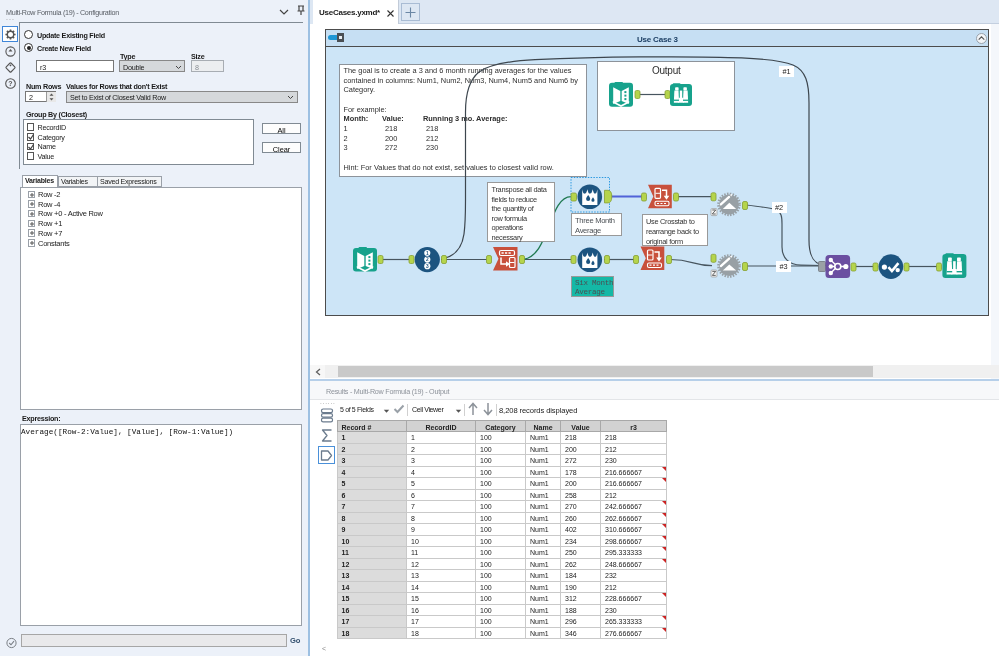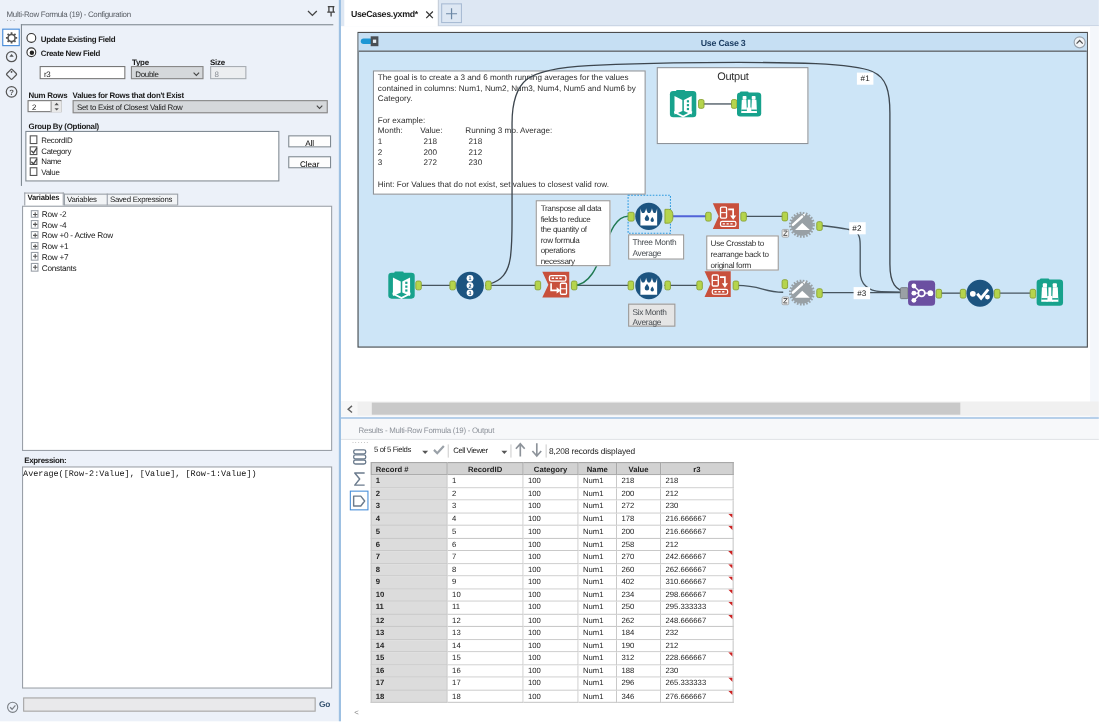--- a/index.html
+++ b/index.html
@@ -74,21 +74,21 @@
 <svg style="left:47.5px;top:92.5px;" width="7" height="8">
     <path d="M3.5,0.5 l2,2.2 h-4 z M3.5,7.5 l2,-2.2 h-4 z" fill="#555"></path>
   </svg>
 <div class="lbl b" style="left:66px;top:82px;">Values for Rows that don't Exist</div>
 <div class="abs" style="left:66px;top:91px;width:232px;height:11.5px;background:#d5d8db;border:1px solid #888;"></div>
 <div class="lbl" style="left:70px;top:93px;">Set to Exist of Closest Valid Row</div>
 <svg style="left:287px;top:94.5px;" width="7" height="5">
     <polyline points="1,1 3.5,3.5 6,1" fill="none" stroke="#444" stroke-width="1"></polyline>
   </svg>
 
-<div class="lbl b" style="left:26px;top:110px;">Group By (Optional)</div>
+<div class="lbl b" style="left:26px;top:110px;">Group By (Closest)</div>
 <div class="abs" style="left:23px;top:119px;width:231px;height:46px;background:#fff;border:1px solid #808a93;"></div>
 <div class="abs" style="left:26.5px;top:123px;width:7.5px;height:7.5px;border:1px solid #555;background:#fff;"></div>
 <div class="lbl" style="left:37.5px;top:123px;">RecordID</div>
 <div class="abs" style="left:26.5px;top:133px;width:7.5px;height:7.5px;border:1px solid #555;background:#fff;"></div>
 <svg style="left:26.5px;top:133px;" width="8" height="8">
     <polyline points="1.5,4 3.5,6 6.5,1.5" fill="none" stroke="#444" stroke-width="1.2"></polyline>
   </svg>
 <div class="lbl" style="left:37.5px;top:132.5px;">Category</div>
 <div class="abs" style="left:26.5px;top:142.5px;width:7.5px;height:7.5px;border:1px solid #555;background:#fff;"></div>
 <svg style="left:26.5px;top:142.5px;" width="8" height="8">
@@ -174,21 +174,21 @@
 <div class="lbl b" style="left:637px;top:34.5px;font-size:8px;color:#1c3e63;letter-spacing:-0.2px;">Use Case 3</div>
 <div class="abs" style="left:327.5px;top:34.5px;width:11px;height:5.5px;background:#1e97d5;border-radius:2.5px;"></div>
 <div class="abs" style="left:337px;top:33px;width:6.5px;height:9px;background:#4a4f54;"></div>
 <div class="abs" style="left:338.8px;top:35.8px;width:3px;height:3.4px;background:#e8eef2;"></div>
 <div class="abs" style="left:975.5px;top:33px;width:11px;height:11px;border-radius:50%;background:#f2f5f8;border:1px solid #98a2ac;"></div>
 <svg style="left:978px;top:36px;" width="7" height="5">
     <polyline points="0.7,3.6 3.5,0.8 6.3,3.6" fill="none" stroke="#555" stroke-width="1.1"></polyline>
   </svg>
 
 <div class="abs" style="left:339px;top:64px;width:248px;height:113px;background:#fff;border:1px solid #8d939a;"></div>
-<div id="comment1" class="abs" style="left:343.5px;top:65.8px;font-size:7.4px;color:#2e2e2e;line-height:9.7px;white-space:nowrap;">The goal is to create a 3 and 6 month running averages for the values<br>contained in columns: Num1, Num2, Num3, Num4, Num5 and Num6 by<br>Category.<br><br>For example:<div style="position:relative;height:9.7px;">
+<div id="comment1" class="abs" style="left:343.5px;top:65.8px;font-size:7.4px;color:#2e2e2e;line-height:9.7px;white-space:nowrap;">The goal is to create a 3 and 6 month running averages for the values<br>contained in columns: Num1, Num2, Num3, Num4, Num5 and Num6 by<br>Category.<br><br>For example:<div style="position:relative;height:9.7px;font-weight:bold;">
       <span style="position:absolute;left:0;">Month:</span>
       <span style="position:absolute;left:38.5px;">Value:</span>
       <span style="position:absolute;left:79.5px;">Running 3 mo. Average:</span>
     </div><div style="position:relative;height:9.7px;">
       <span style="position:absolute;left:0;">1</span>
       <span style="position:absolute;left:41.5px;">218</span>
       <span style="position:absolute;left:82.5px;">218</span>
     </div><div style="position:relative;height:9.7px;">
       <span style="position:absolute;left:0;">2</span>
       <span style="position:absolute;left:41.5px;">200</span>
@@ -395,21 +395,21 @@
       <g transform="scale(0.92)">
         <use href="#binoc"></use>
       </g>
     </g>
 </svg>
 
 <div class="abs" style="left:487px;top:181.5px;width:68px;height:60px;background:#fff;border:1px solid #999;font-size:7.4px;letter-spacing:-0.3px;color:#333;line-height:9.6px;padding:2.5px 0 0 3.5px;white-space:nowrap;">Transpose all data<br>fields to reduce<br>the quantity of<br>row formula<br>operations<br>necessary</div>
 <div class="abs" style="left:642px;top:213.5px;width:66px;height:32px;background:#fff;border:1px solid #999;font-size:7.4px;letter-spacing:-0.3px;color:#333;line-height:10px;padding:2px 0 0 3px;white-space:nowrap;">Use Crosstab to<br>rearrange back to<br>original form</div>
 
 <div class="abs" style="left:571px;top:213px;width:51px;height:23px;background:#fff;border:1px solid #999;font-size:7.6px;letter-spacing:-0.3px;color:#4a4f54;line-height:9.8px;padding:2px 0 0 3px;white-space:nowrap;">Three Month<br>Average</div>
-<div class="abs" style="left:571px;top:275.5px;width:43px;height:21px;background:#e5e5e5;border:1px solid #999;font-size:7.6px;letter-spacing:-0.3px;color:#4a4f54;line-height:9.8px;padding:2px 0 0 3px;white-space:nowrap;">Six Month<br>Average</div>
+<div class="abs" style="left:571px;top:275.5px;width:43px;height:21px;background:#14b8a6;border:1px solid #999;font-size:7.6px;letter-spacing:-0.3px;color:#4a4f54;line-height:9.8px;padding:2px 0 0 3px;white-space:nowrap;font-family:Liberation Mono, monospace;">Six Month<br>Average</div>
 <div class="abs" style="left:779px;top:66px;width:15px;height:11px;background:#fff;font-size:7.4px;color:#222;text-align:center;padding-top:1px;">#1</div>
 <div class="abs" style="left:771.5px;top:202px;width:15px;height:11px;background:#fff;font-size:7.4px;color:#222;text-align:center;padding-top:1px;">#2</div>
 <div class="abs" style="left:776px;top:261px;width:15px;height:11px;background:#fff;font-size:7.4px;color:#222;text-align:center;padding-top:1px;">#3</div>
 
 <div class="abs" style="left:310px;top:365px;width:689px;height:13px;background:#f0f0f0;"></div>
 <div class="abs" style="left:310px;top:365px;width:15px;height:13px;background:#f7f7f7;"></div>
 <svg style="left:315px;top:368px;" width="7" height="8">
     <polyline points="5,1 1.5,4 5,7" fill="none" stroke="#606060" stroke-width="1.3"></polyline>
   </svg>
 <div class="abs" style="left:338px;top:366px;width:535px;height:11px;background:#c9c9c9;"></div>

